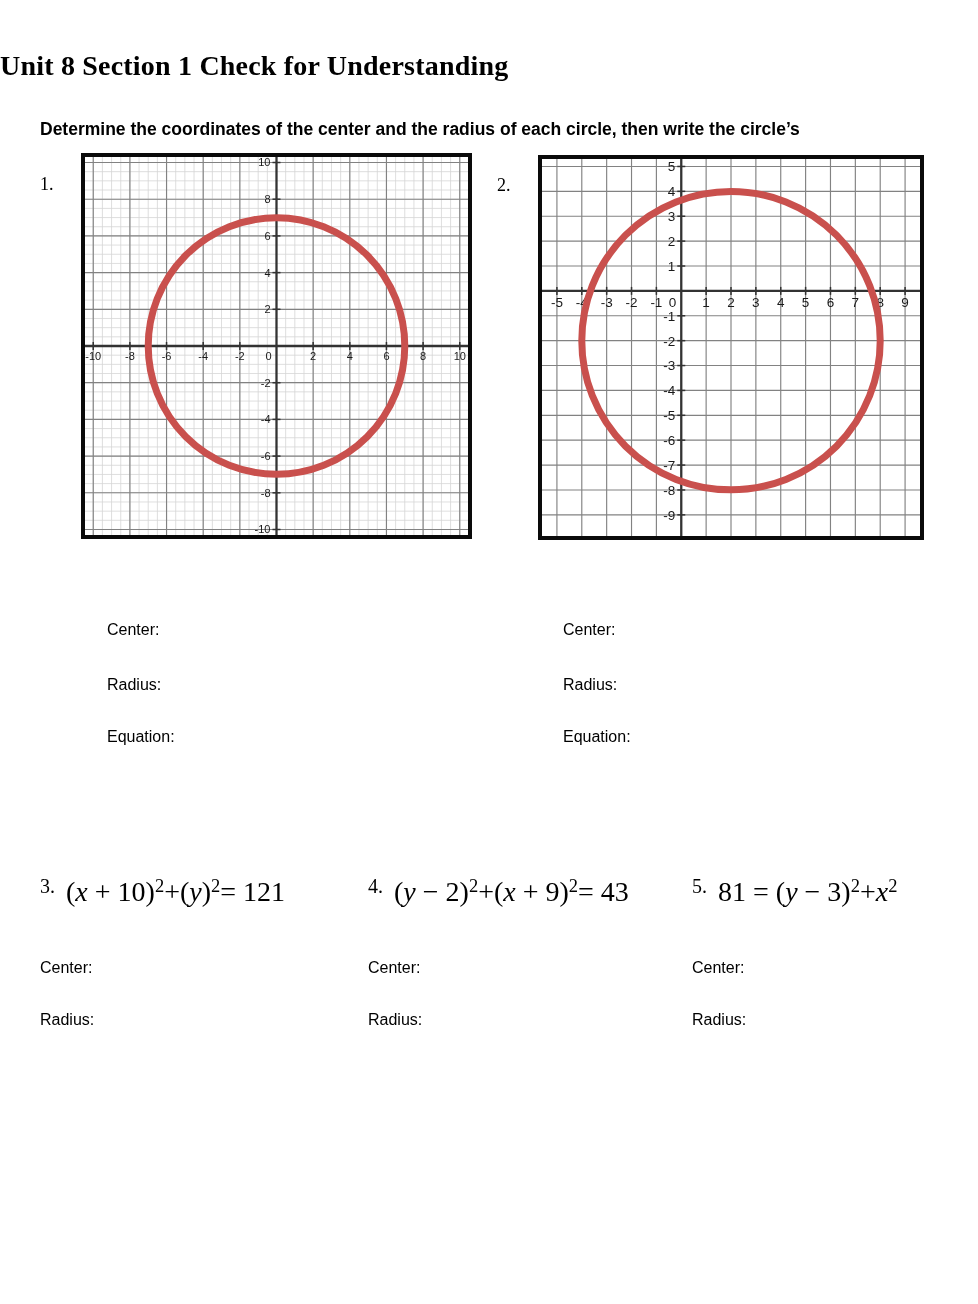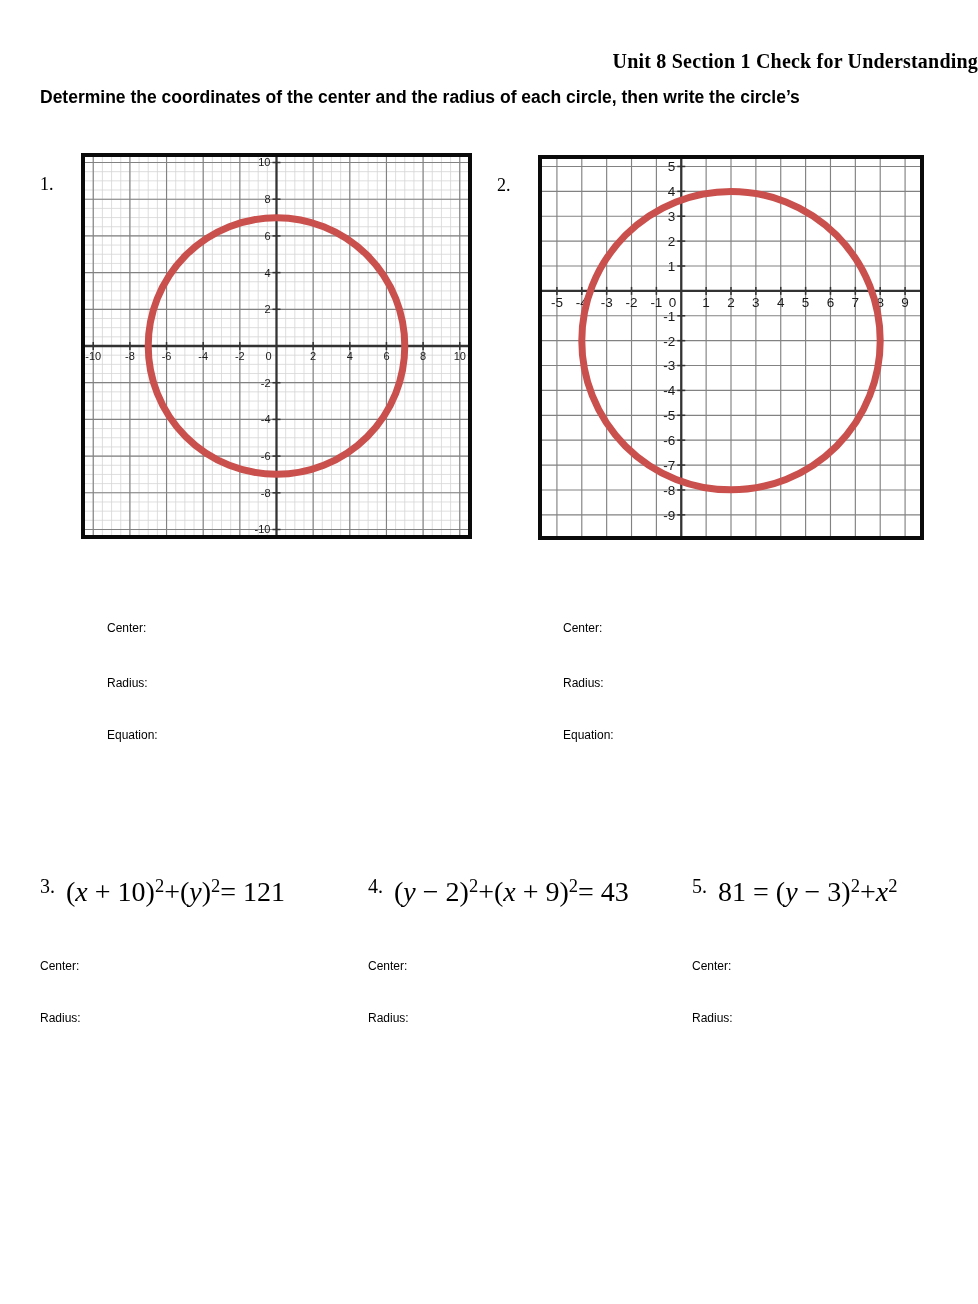--- a/index.html
+++ b/index.html
@@ -1,38 +1,38 @@
 <!DOCTYPE html>
 <html><head>
 <meta charset="utf-8">
 <style>
   html,body{margin:0;padding:0;}
   body{
     width:978px;height:1304px;position:relative;background:#ffffff;
     font-family:"Liberation Sans",sans-serif;color:#000;overflow:hidden;
   }
   .page-title{
-    position:absolute;top:50px;left:0;width:978px;text-align:right;
-    font-family:"Liberation Serif",serif;font-weight:bold;font-size:20px;
+    position:absolute;top:50px;left:0;width:978px;text-align:left;
+    font-family:"Liberation Serif",serif;font-weight:bold;font-size:28px;
     letter-spacing:0.2px;
   }
   .instructions{
-    position:absolute;left:40px;top:82px;width:900px;
+    position:absolute;left:40px;top:114px;width:900px;
     font-weight:bold;font-size:17.5px;line-height:31px;
   }
   .instr-line{display:block;}
   .probnum{
     position:absolute;font-family:"Liberation Serif",serif;font-size:18px;
   }
   .graph{
     position:absolute;border:4.5px solid #0a0a0a;box-sizing:border-box;background:#ffffff;
   }
   #graph1{left:81px;top:153px;width:391px;height:386px;}
   #graph2{left:538px;top:155px;width:386px;height:385px;}
-  .anslabel{position:absolute;font-size:12px;}
+  .anslabel{position:absolute;font-size:16px;}
   .problem{
     position:absolute;top:874px;display:flex;align-items:flex-start;
     font-family:"Liberation Serif",serif;line-height:1.25;
   }
   .problem .num{font-size:20px;margin-right:11px;}
   .problem .eq{font-size:28px;}
   .problem .eq i{font-style:italic;}
   .problem .eq sup{font-size:66%;position:relative;top:1px;}
 </style>
 </head>

